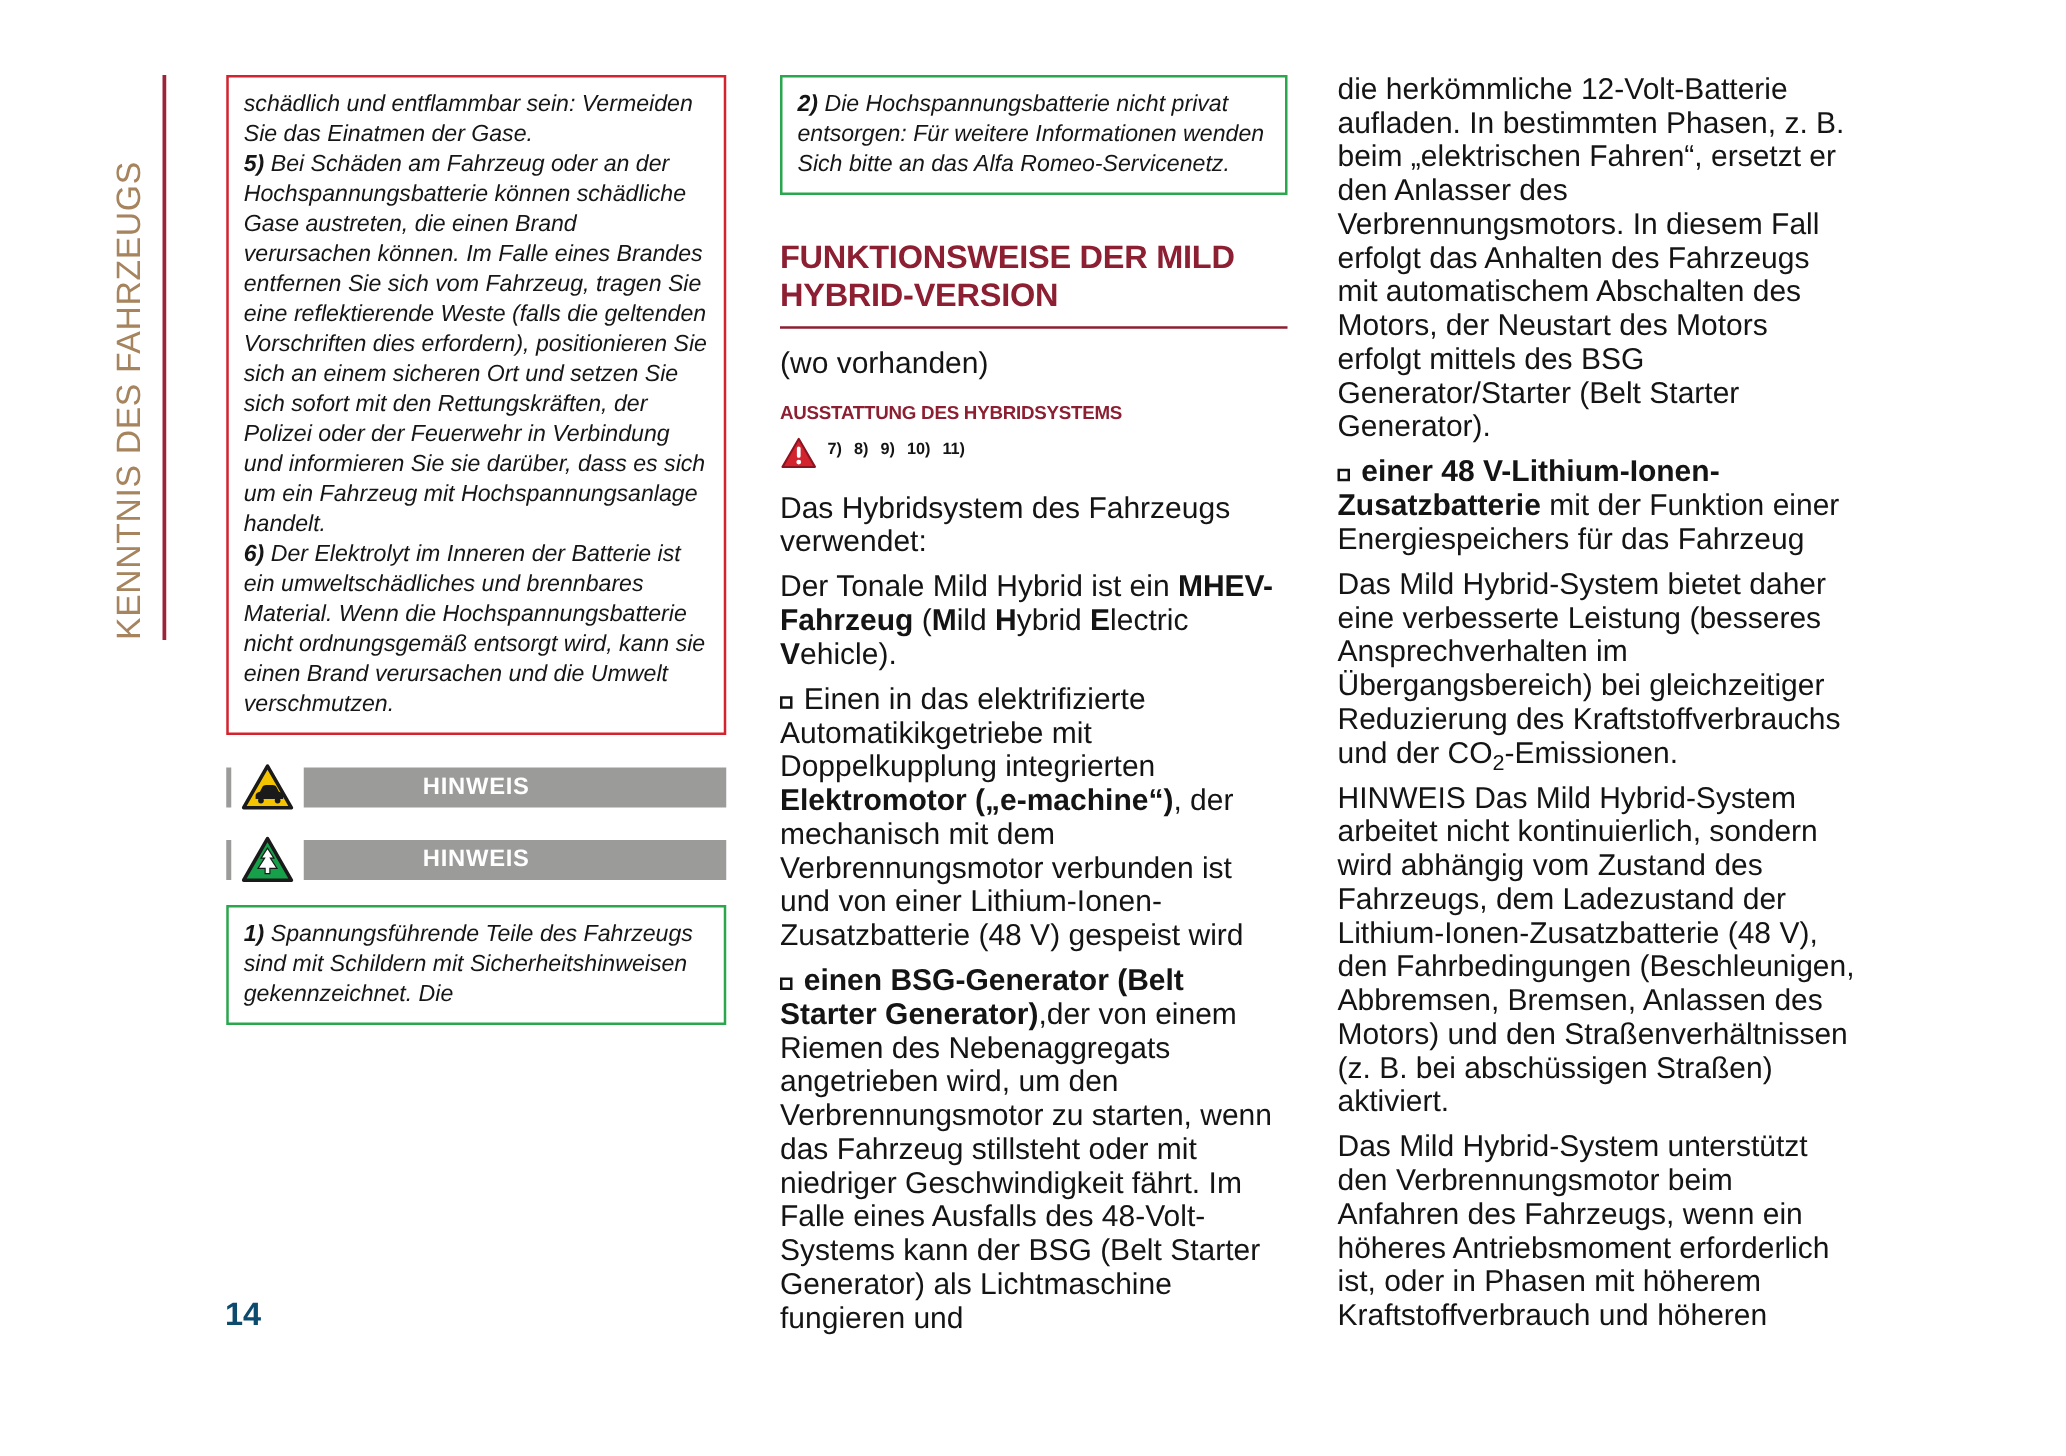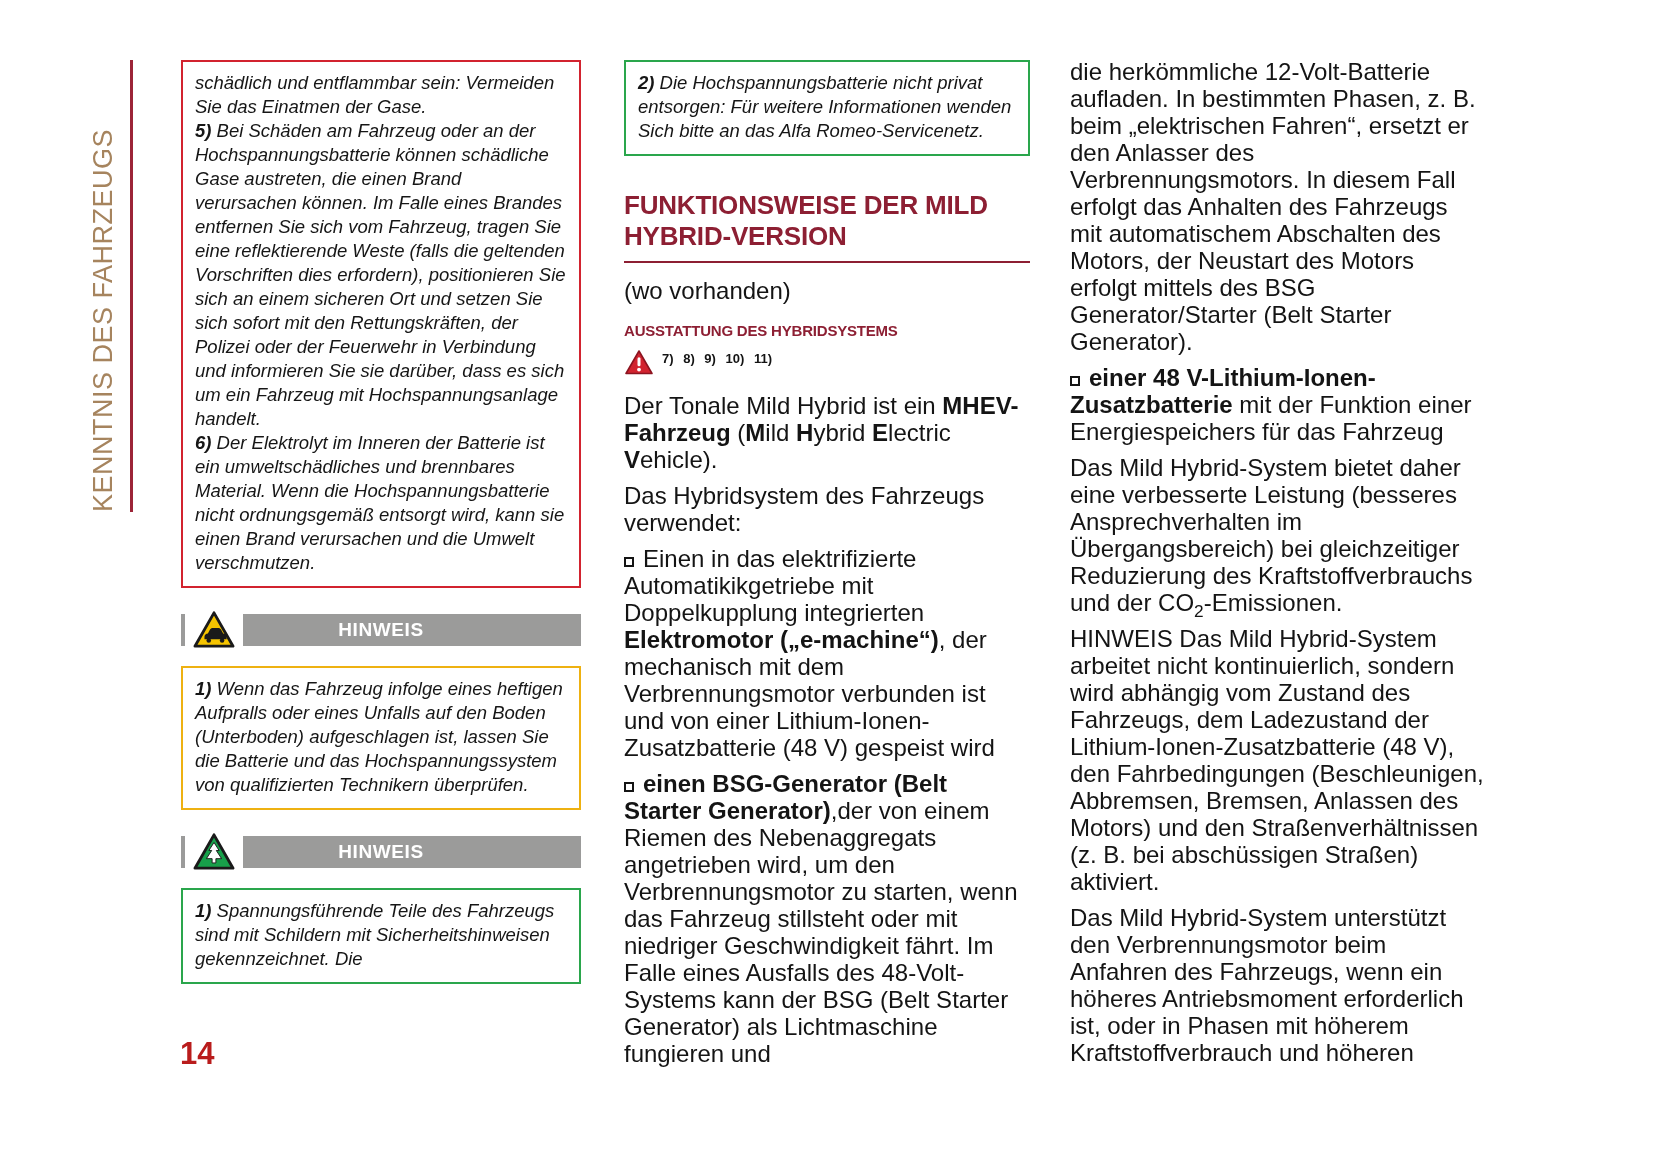--- a/index.html
+++ b/index.html
@@ -55,21 +55,21 @@
   .refs { display:flex; align-items:flex-start; gap:8px; margin-bottom:12px; min-height:30px; }
   .refs-nums { font-weight:700; font-size:13px; padding-top:2px; word-spacing:6px; }
 
   
   .body { font-size:24px; line-height:27px; margin-bottom:9px; }
   .sq {
     display:inline-block; width:10px; height:10px; border:2px solid #141414;
     margin-right:9px; background:#ffffff;
   }
 
-  .page-number { position:absolute; left:180px; top:1036px; font-size:31px; font-weight:700; color:#b91c1c; }
+  .page-number { position:absolute; left:180px; top:1036px; font-size:26px; font-weight:700; color:#0c4a6e; }
 </style>
 </head>
 <body>
 
 <div class="page">
 
   <aside class="sidebar">
     <div class="sidebar-text">KENNTNIS DES FAHRZEUGS</div>
     <div class="sidebar-rule"></div>
   </aside>
@@ -89,23 +89,20 @@
         <svg width="44" height="40" viewBox="0 0 46 42" aria-hidden="true">
           <path d="M23 3 L43 38 L3 38 Z" fill="#f5c400" stroke="#1a1a1a" stroke-width="3" stroke-linejoin="round"></path>
           <path d="M13 28 c0 -2 1.6 -3.2 3.6 -3.4 l2.2 -4.2 c0.6 -1 1.6 -1.6 3 -1.6 h5.6 c1.4 0 2.4 0.6 3 1.6 l2.2 4.2 c2 0.2 3.6 1.4 3.6 3.4 v2.6 h-23.2 z" fill="#1a1a1a"></path>
           <circle cx="17.5" cy="32" r="2.4" fill="#1a1a1a"></circle>
           <circle cx="31.5" cy="32" r="2.4" fill="#1a1a1a"></circle>
         </svg>
       </span>
       <span class="note-title">HINWEIS</span>
     </div>
 
-    <div class="box box-yellow">
-      <p class="box-p"><span class="b">1)</span><span> Wenn das Fahrzeug infolge eines heftigen Aufpralls oder eines Unfalls auf den Boden (Unterboden) aufgeschlagen ist, lassen Sie die Batterie und das Hochspannungssystem von qualifizierten Technikern überprüfen.</span></p>
-    </div>
 
     <div class="note-bar">
       <span class="icon-tile">
         <svg width="44" height="40" viewBox="0 0 46 42" aria-hidden="true">
           <path d="M23 3 L43 38 L3 38 Z" fill="#17a04a" stroke="#1a1a1a" stroke-width="3" stroke-linejoin="round"></path>
           <path d="M23 11 l5.4 8.4 h-3 l5.6 8.6 h-6 v4.5 h-4 v-4.5 h-6 l5.6 -8.6 h-3 z" fill="#ffffff" stroke="#1a1a1a" stroke-width="1"></path>
         </svg>
       </span>
       <span class="note-title">HINWEIS</span>
     </div>
@@ -132,22 +129,22 @@
       <span class="warn-tri">
         <svg width="30" height="27" viewBox="0 0 30 27" aria-hidden="true">
           <path d="M15 2 L28 24.5 L2 24.5 Z" fill="#d2232f" stroke="#8c1420" stroke-width="1.6" stroke-linejoin="round"></path>
           <rect x="13.5" y="8.2" width="3" height="9" rx="1.5" fill="#ffffff"></rect>
           <circle cx="15" cy="20.6" r="1.9" fill="#ffffff"></circle>
         </svg>
       </span>
       <span class="refs-nums">7) 8) 9) 10) 11)</span>
     </div>
 
+    <p class="body"><span>Das Hybridsystem des Fahrzeugs verwendet:</span></p>
     <p class="body"><span>Der Tonale Mild Hybrid ist ein </span><span class="b">MHEV-Fahrzeug</span><span> (</span><span class="b">M</span><span>ild </span><span class="b">H</span><span>ybrid </span><span class="b">E</span><span>lectric </span><span class="b">V</span><span>ehicle).</span></p>
-    <p class="body"><span>Das Hybridsystem des Fahrzeugs verwendet:</span></p>
 
     <p class="body"><span class="sq"></span><span class="runs"><span>Einen in das elektrifizierte Automatikikgetriebe mit Doppelkupplung integrierten </span><span class="b">Elektromotor („e-machine“)</span><span>, der mechanisch mit dem Verbrennungsmotor verbunden ist und von einer Lithium-Ionen-Zusatzbatterie (48 V) gespeist wird</span></span></p>
 
     <p class="body"><span class="sq"></span><span class="runs"><span class="b">einen BSG-Generator (Belt Starter Generator)</span><span>,der von einem Riemen des Nebenaggregats angetrieben wird, um den Verbrennungsmotor zu starten, wenn das Fahrzeug stillsteht oder mit niedriger Geschwindigkeit fährt. Im Falle eines Ausfalls des 48-Volt-Systems kann der BSG (Belt Starter Generator) als Lichtmaschine fungieren und</span></span></p>
 
   </section>
 
   <section class="col col3">
 
     <p class="body"><span>die herkömmliche 12-Volt-Batterie aufladen. In bestimmten Phasen, z. B. beim „elektrischen Fahren“, ersetzt er den Anlasser des Verbrennungsmotors. In diesem Fall erfolgt das Anhalten des Fahrzeugs mit automatischem Abschalten des Motors, der Neustart des Motors erfolgt mittels des BSG Generator/Starter (Belt Starter Generator).</span></p>

